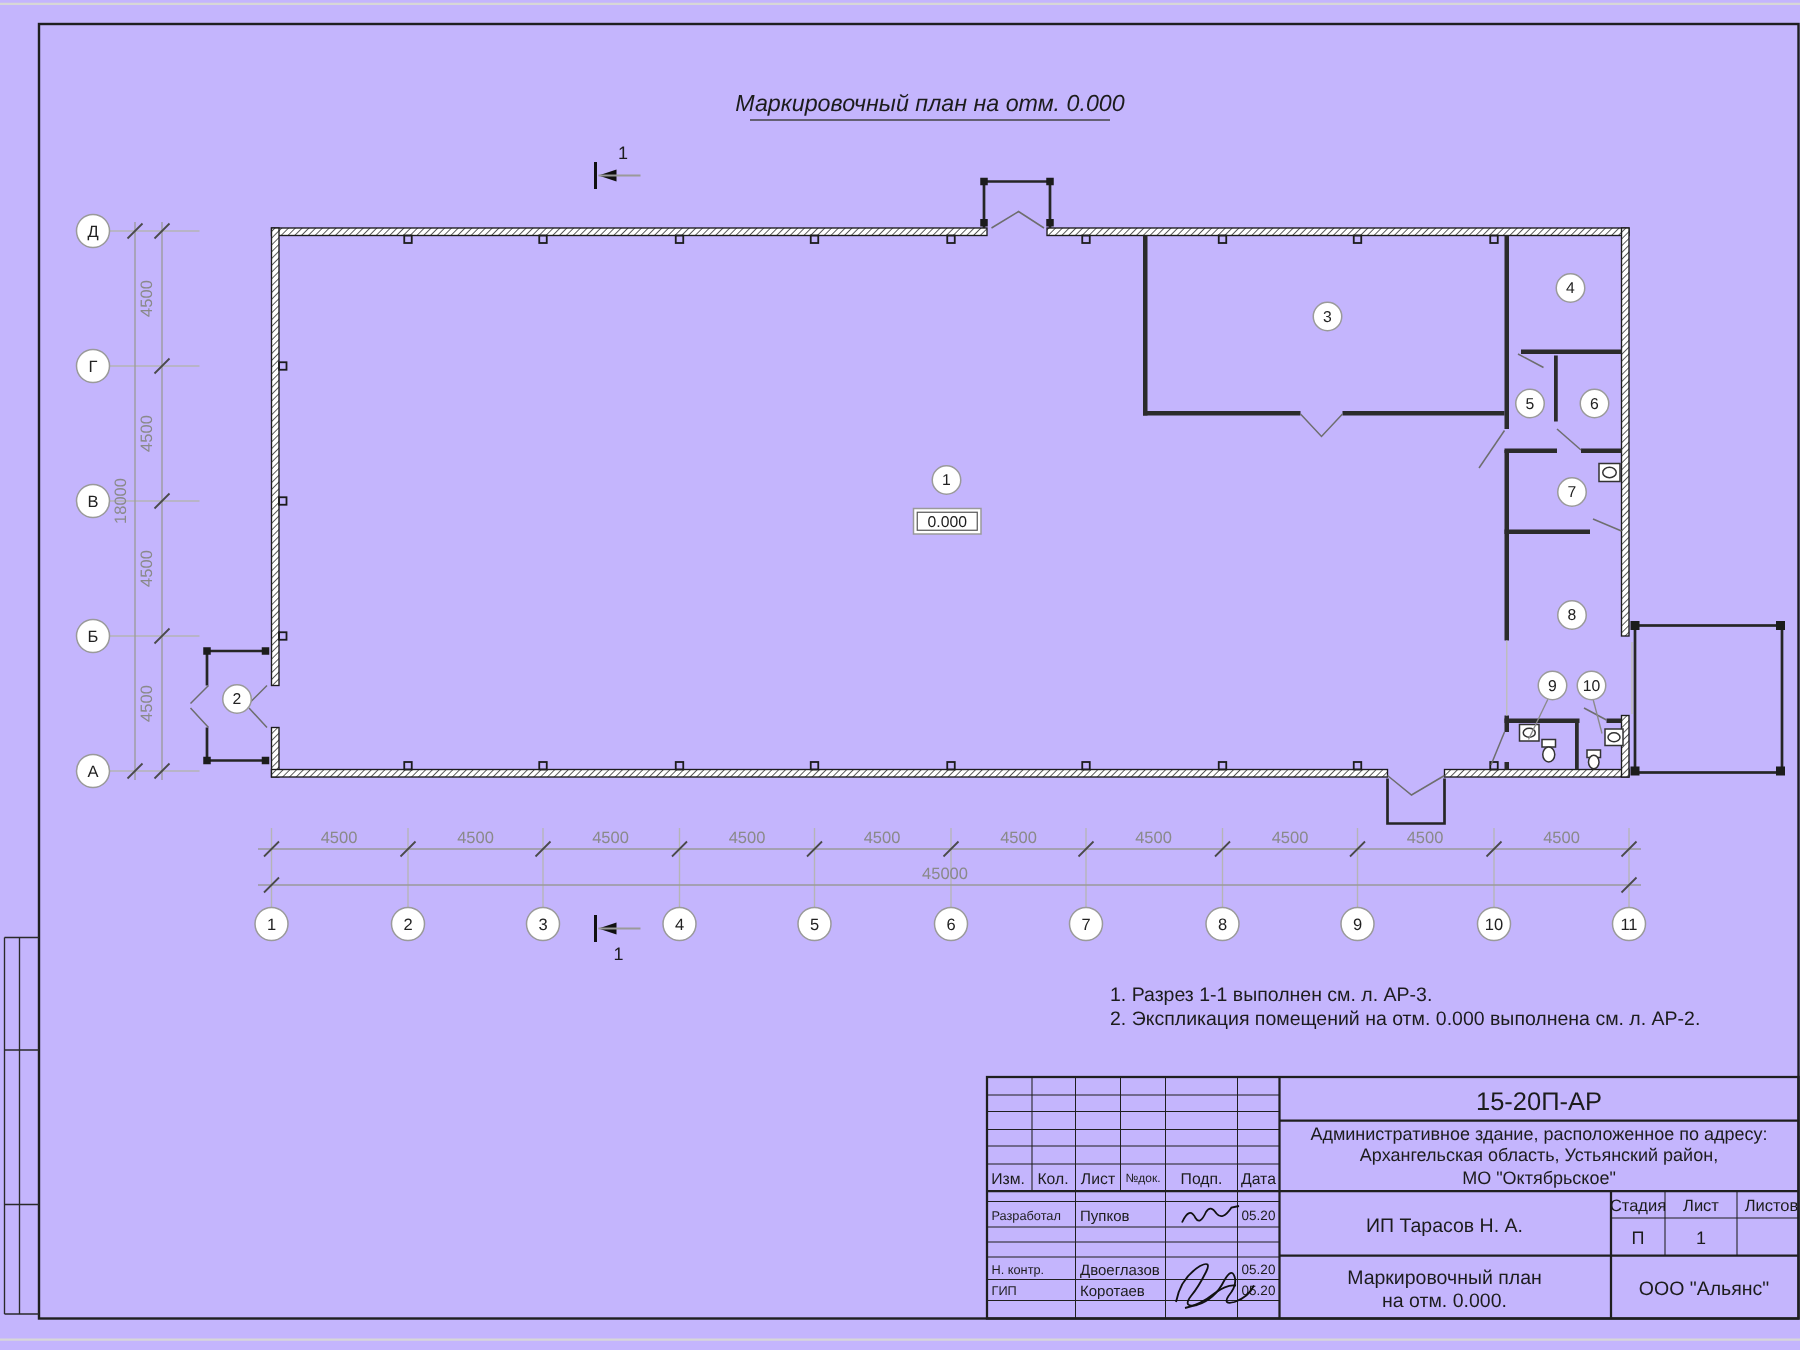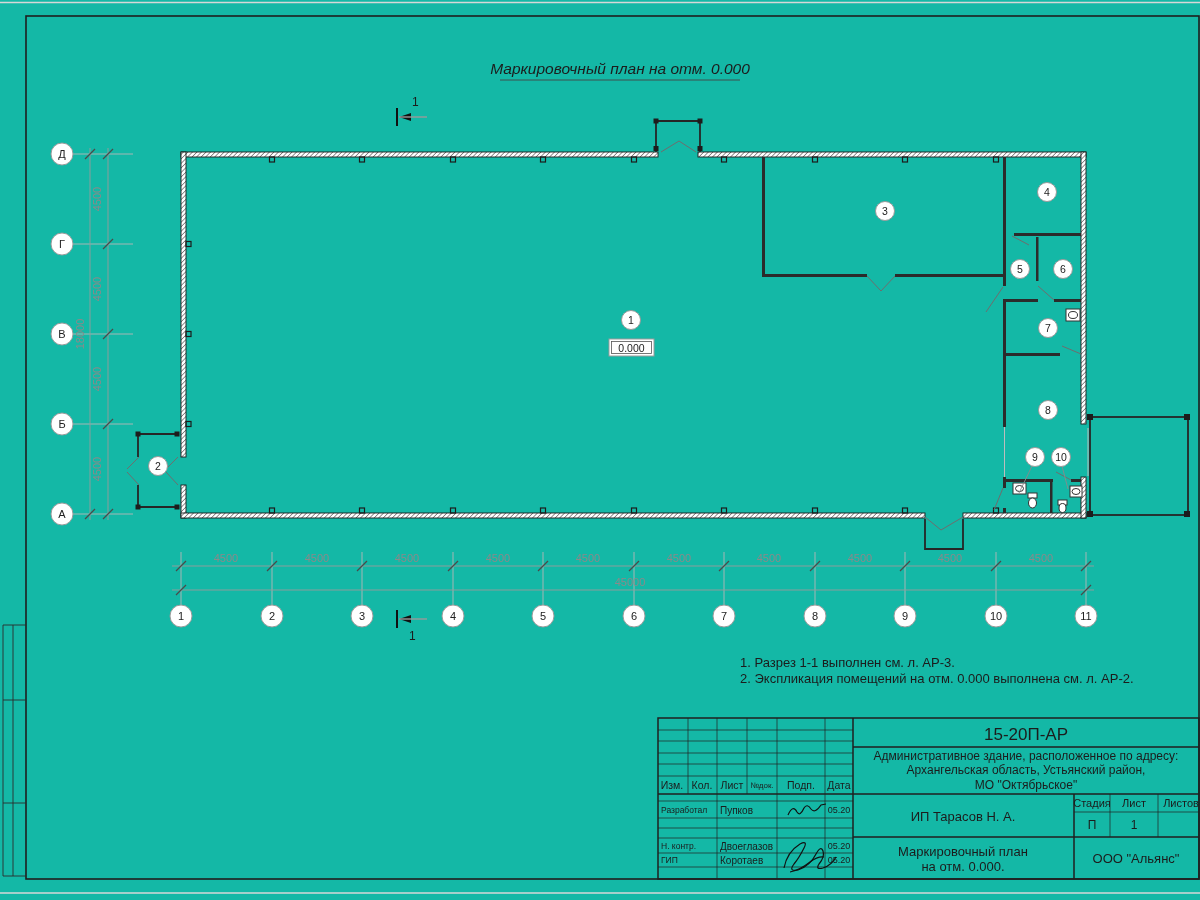--- a/index.html
+++ b/index.html
@@ -1,16 +1,16 @@
 <!DOCTYPE html>
 <html><head>
 <meta charset="utf-8">
 <style>
   html,body{margin:0;padding:0;background:#fff;}
-  #stage{position:relative;width:1200px;height:900px;background:#14b8a6;overflow:hidden;}
+  #stage{position:relative;width:1200px;height:900px;background:#c4b5fd;overflow:hidden;}
   svg{font-family:"Liberation Sans",sans-serif;}
   text{fill:#1c1c1c;}
   .dimtxt{fill:#8a8a8a;font-size:11px;}
   .axistxt{fill:#222;font-size:11px;}
   .roomtxt{fill:#222;font-size:10.5px;}
   .tbl{stroke:#1f1f1f;}
 </style>
 </head>
 <body>
 <div id="stage">

